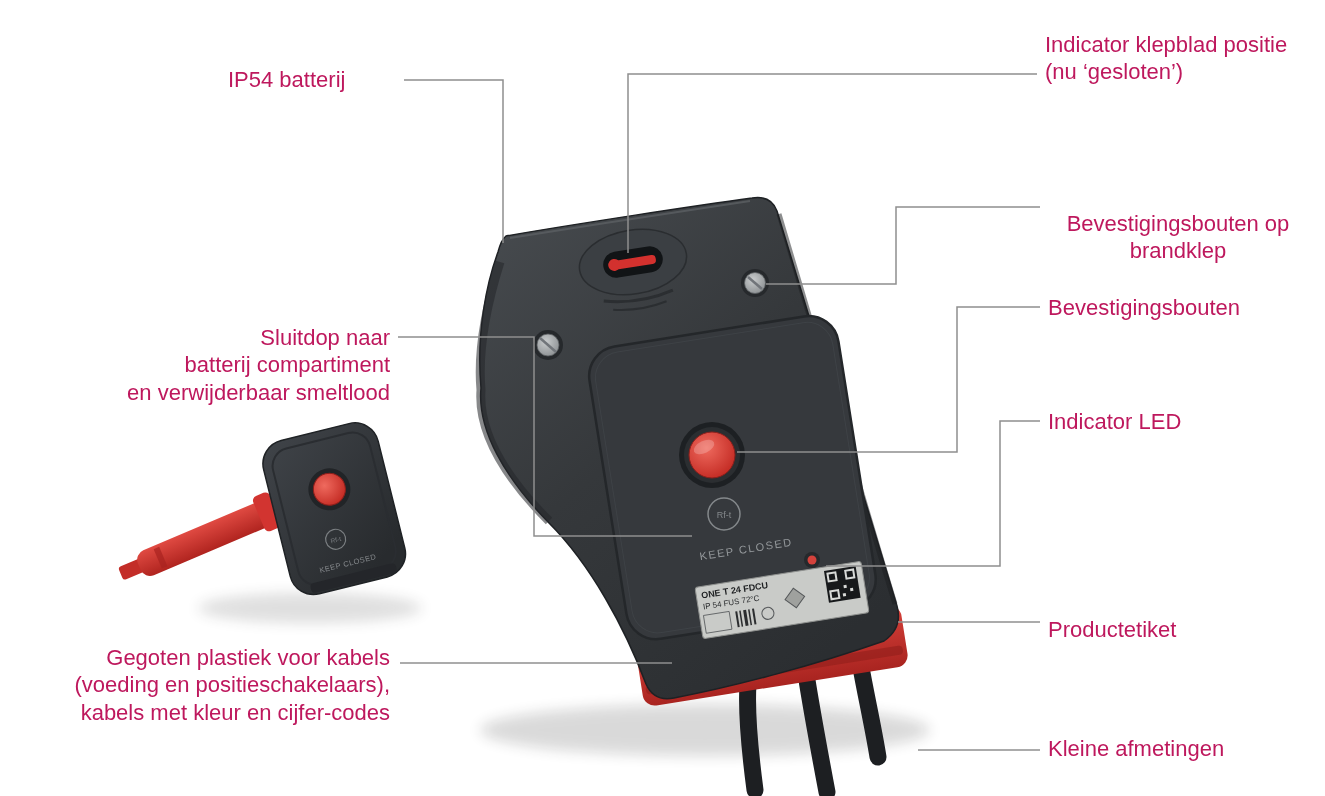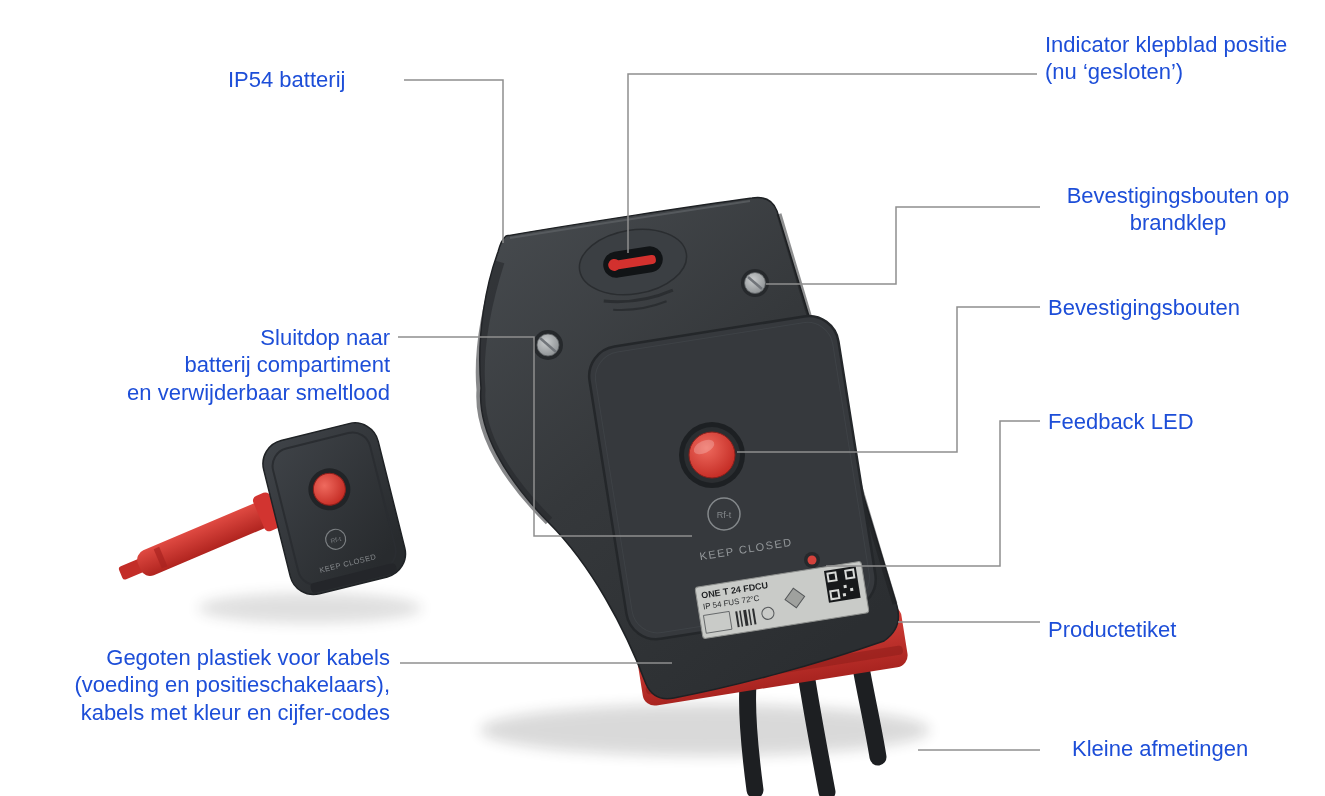--- a/index.html
+++ b/index.html
@@ -3,32 +3,32 @@
 <meta charset="utf-8">
 <style>
   html, body { margin:0; padding:0; }
   body {
     width:1325px; height:796px; position:relative;
     background:#ffffff; overflow:hidden;
     font-family:"Liberation Sans", sans-serif;
   }
   #scene { position:absolute; left:0; top:0; width:1325px; height:796px; z-index:1; }
   .callout {
-    position:absolute; color:#1d4ed8; font-size:22px; line-height:1.24;
+    position:absolute; color:#be185d; font-size:22px; line-height:1.24;
     white-space:pre-line; z-index:5;
   }
   .align-right  { text-align:right; }
-  .align-center { text-align:center; }
+  .align-center { text-align:center;margin-top:28px; }
   #co-ip54          { left:228px;  top:66px;  }
   #co-indicator     { left:1045px; top:31px;  }
   #co-bouten        { left:1046px; top:182px; width:264px; }
   #co-ontgrendeling { left:1048px; top:294px; }
   #co-led           { left:1048px; top:408px; }
   #co-etiket        { left:1048px; top:616px; }
-  #co-afmetingen    { left:1048px; top:735px;margin-left:24px; }
+  #co-afmetingen    { left:1048px; top:735px; }
   #co-sluitdop      { left:118px;  top:294px; width:272px;margin-top:30px; }
   #co-kabels        { left:25px;   top:644px; width:365px; }
 </style>
 </head>
 <body>
 
 <svg id="scene" viewBox="0 0 1325 796" xmlns="http://www.w3.org/2000/svg">
   <defs>
     <linearGradient id="bodyGrad" x1="0" y1="0" x2="0.7" y2="1">
       <stop offset="0" stop-color="#484c50"></stop>
@@ -188,21 +188,21 @@
     <polyline points="400,663 672,663"></polyline>
   </g>
 </svg>
 
 <div class="callout" id="co-ip54">IP54 batterij</div>
 <div class="callout" id="co-indicator">Indicator klepblad positie
 (nu ‘gesloten’)</div>
 <div class="callout align-center" id="co-bouten">Bevestigingsbouten op
 brandklep</div>
 <div class="callout" id="co-ontgrendeling">Bevestigingsbouten</div>
-<div class="callout" id="co-led">Feedback LED</div>
+<div class="callout" id="co-led">Indicator LED</div>
 <div class="callout" id="co-etiket">Productetiket</div>
 <div class="callout" id="co-afmetingen">Kleine afmetingen</div>
 <div class="callout align-right" id="co-sluitdop">Sluitdop naar
 batterij compartiment
 en verwijderbaar smeltlood</div>
 <div class="callout align-right" id="co-kabels">Gegoten plastiek voor kabels
 (voeding en positieschakelaars),
 kabels met kleur en cijfer-codes</div>
 
 </body></html>

